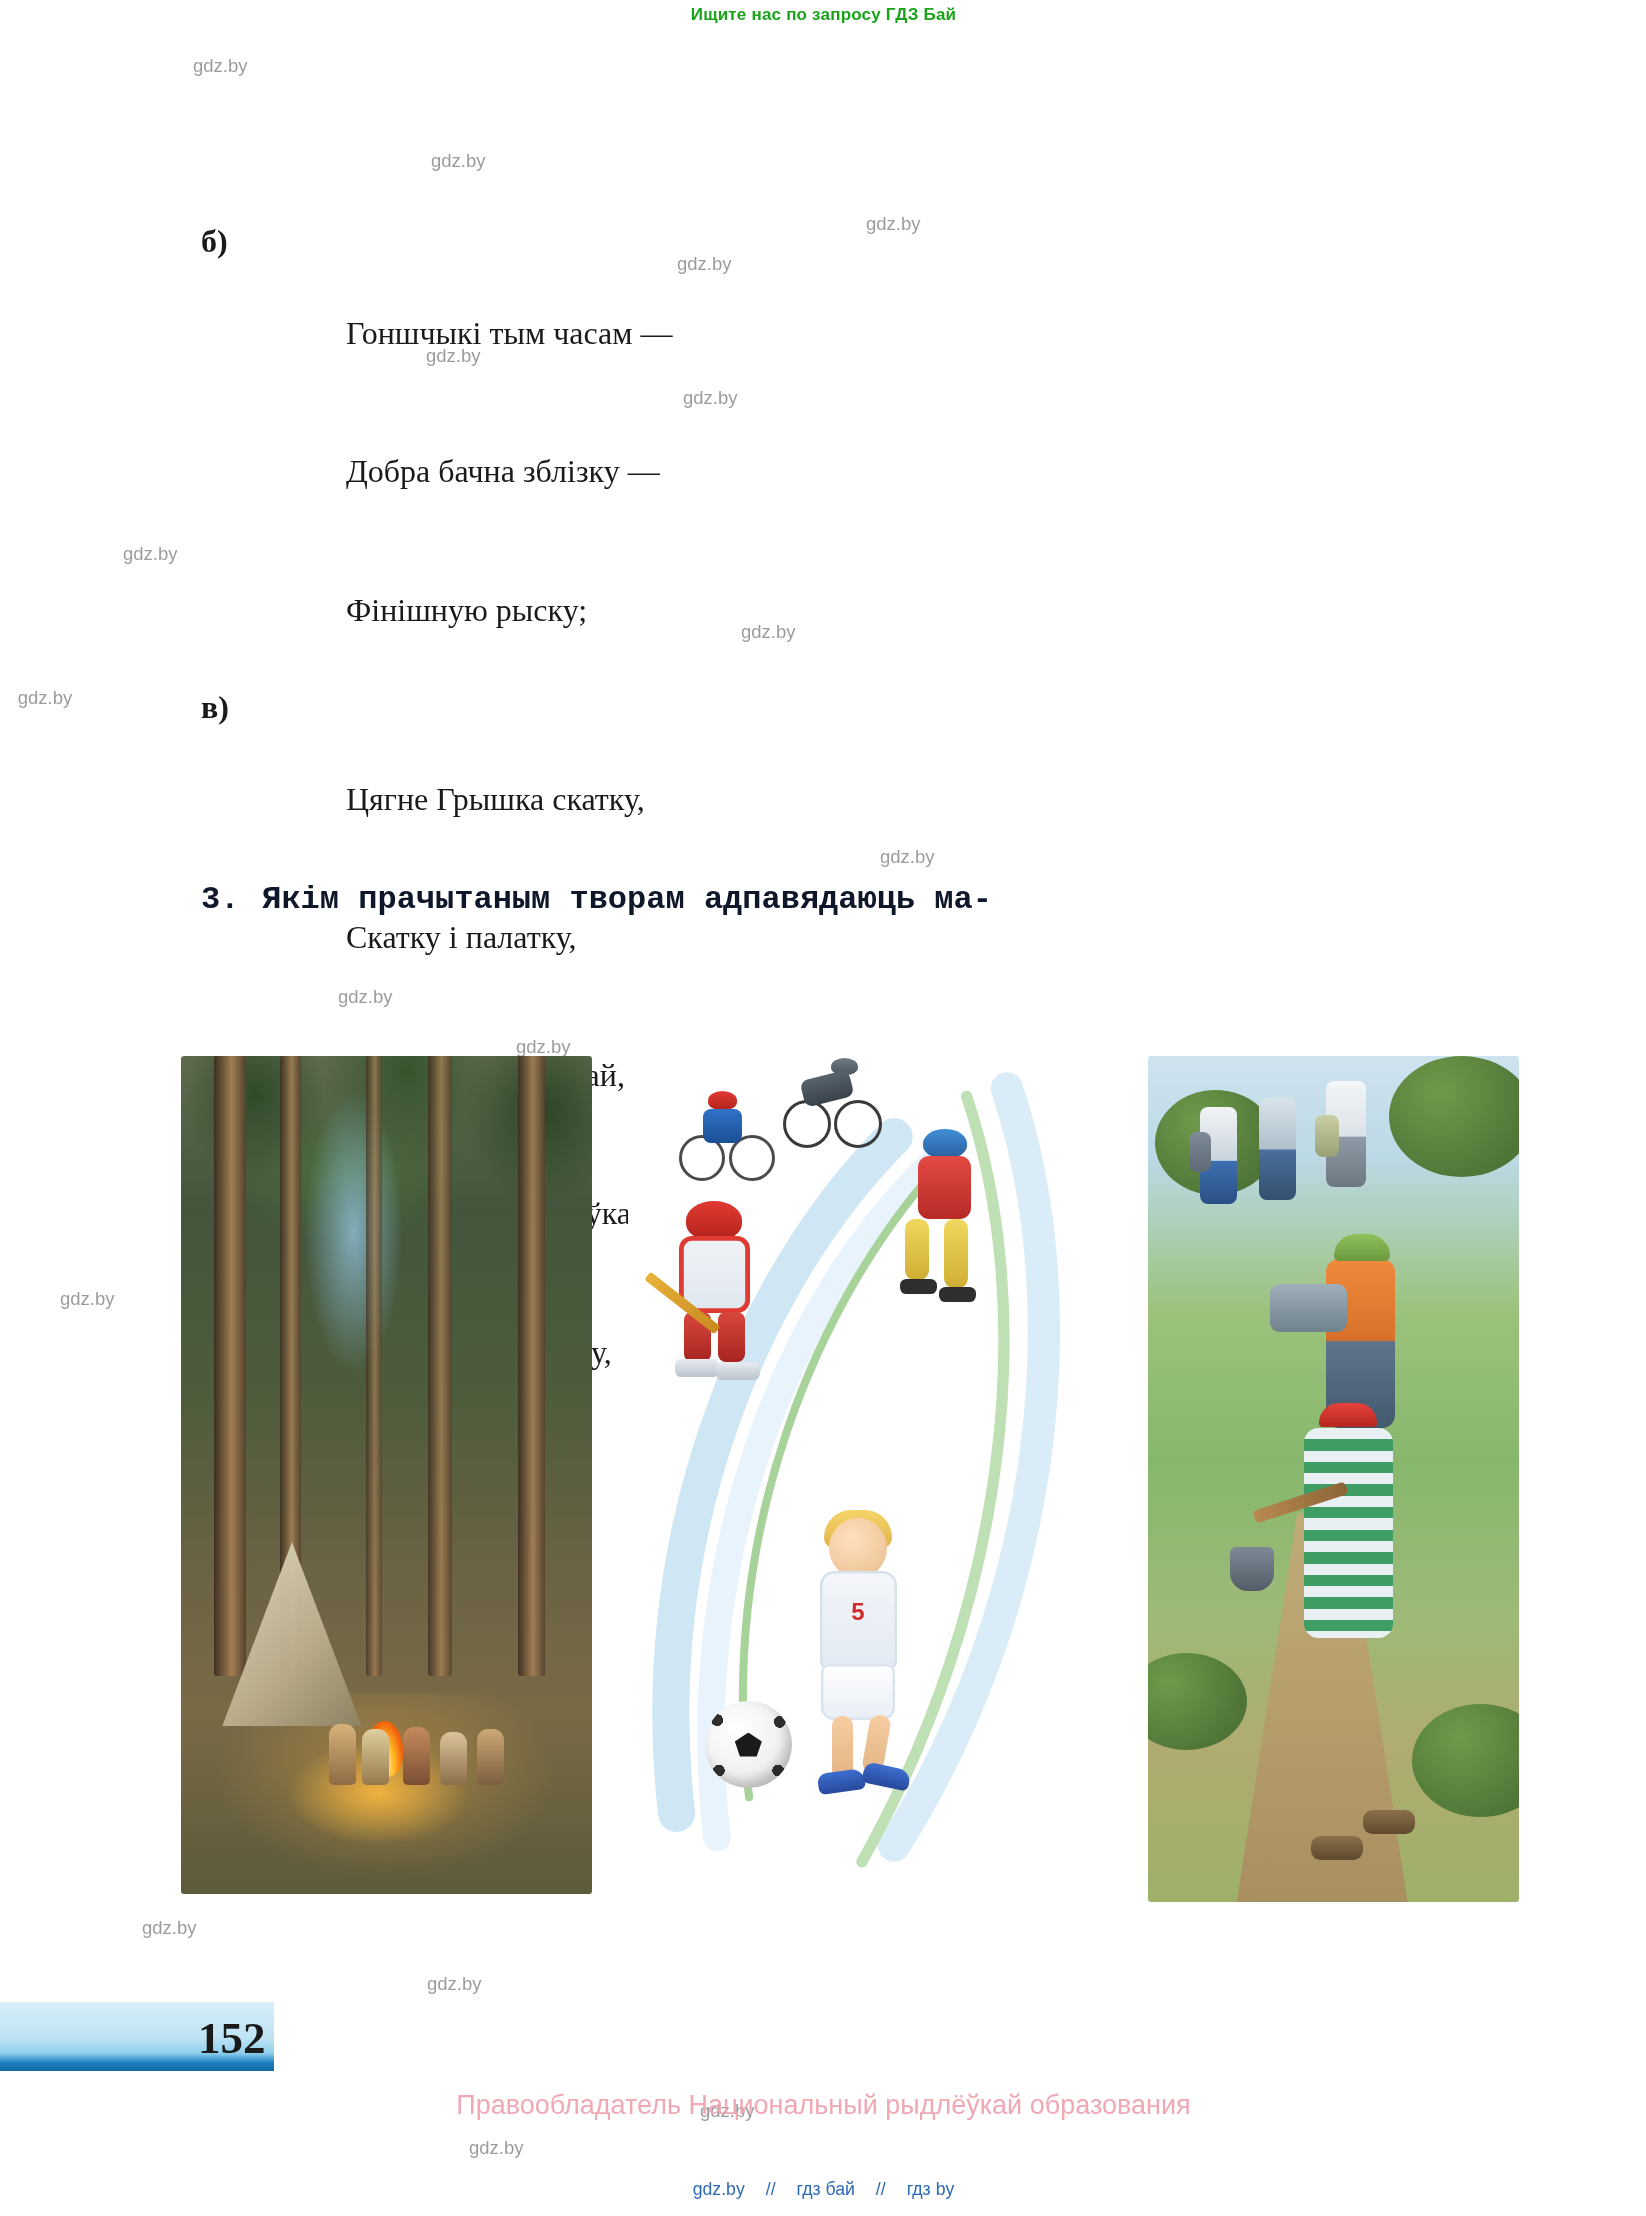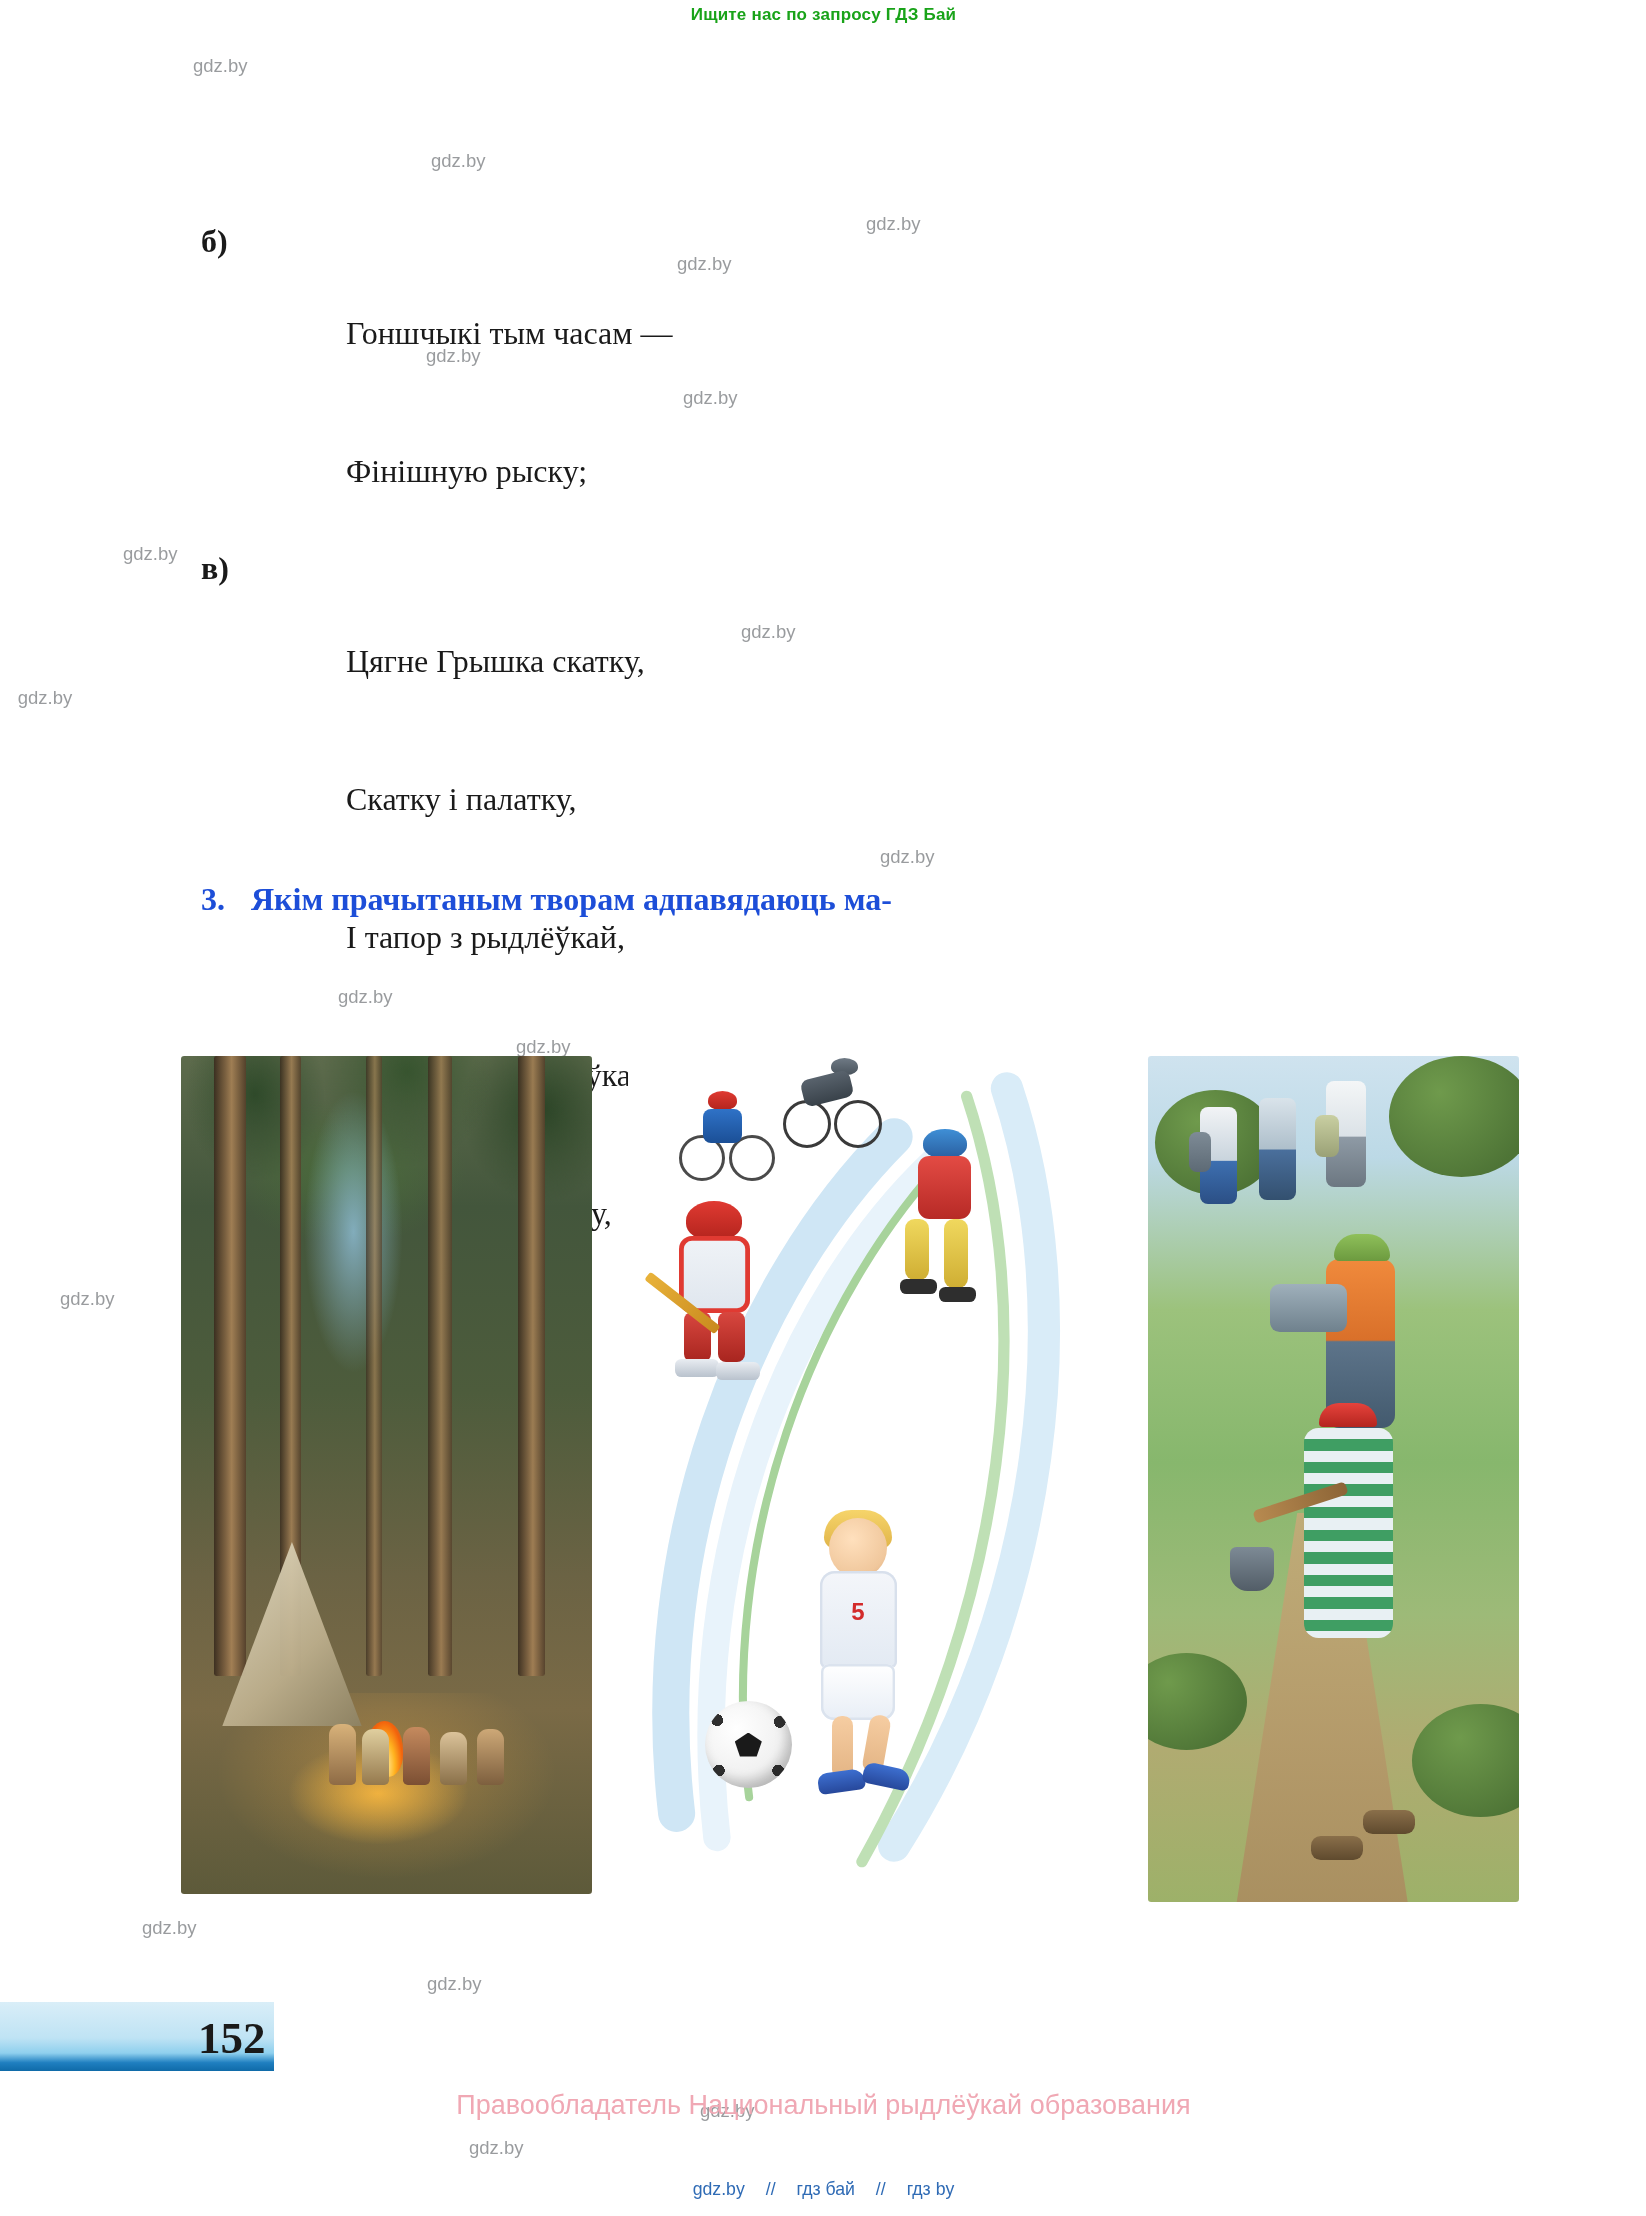--- a/index.html
+++ b/index.html
@@ -70,24 +70,24 @@
   .line-indent {
     padding-left: 97px;
   }
 
   
   .task3 {
     position: absolute;
     left: 201px;
     top: 878px;
     width: 1306px;
-    font-family: Liberation Serif, serif;
+    font-family: Liberation Mono, monospace;
     font-size: 32px;
     font-weight: bold;
-    color: #1d4ed8;
+    color: #0f172a;
     line-height: 1.35;
   }
   .task3 .num {
     display: inline-block;
     width: 42px;
   }
   .task3 .cont {
     display: block;
     margin-left: -77px;
   }
@@ -435,20 +435,23 @@
   </div>
 
 <div class="poem">
 
   <div class="stanza">
     <div class="line line-indent">
       <span class="marker">б)</span>
       <span>Гоншчыкі тым часам —</span>
     </div>
     <div class="line line-indent">
+      <span>Добра бачна зблізку —</span>
+    </div>
+    <div class="line line-indent">
       <span>Фінішную рыску;</span>
     </div>
   </div>
 
   <div class="stanza">
     <div class="line line-indent">
       <span class="marker">в)</span>
       <span>Цягне Грышка скатку,</span>
     </div>
     <div class="line line-indent">

